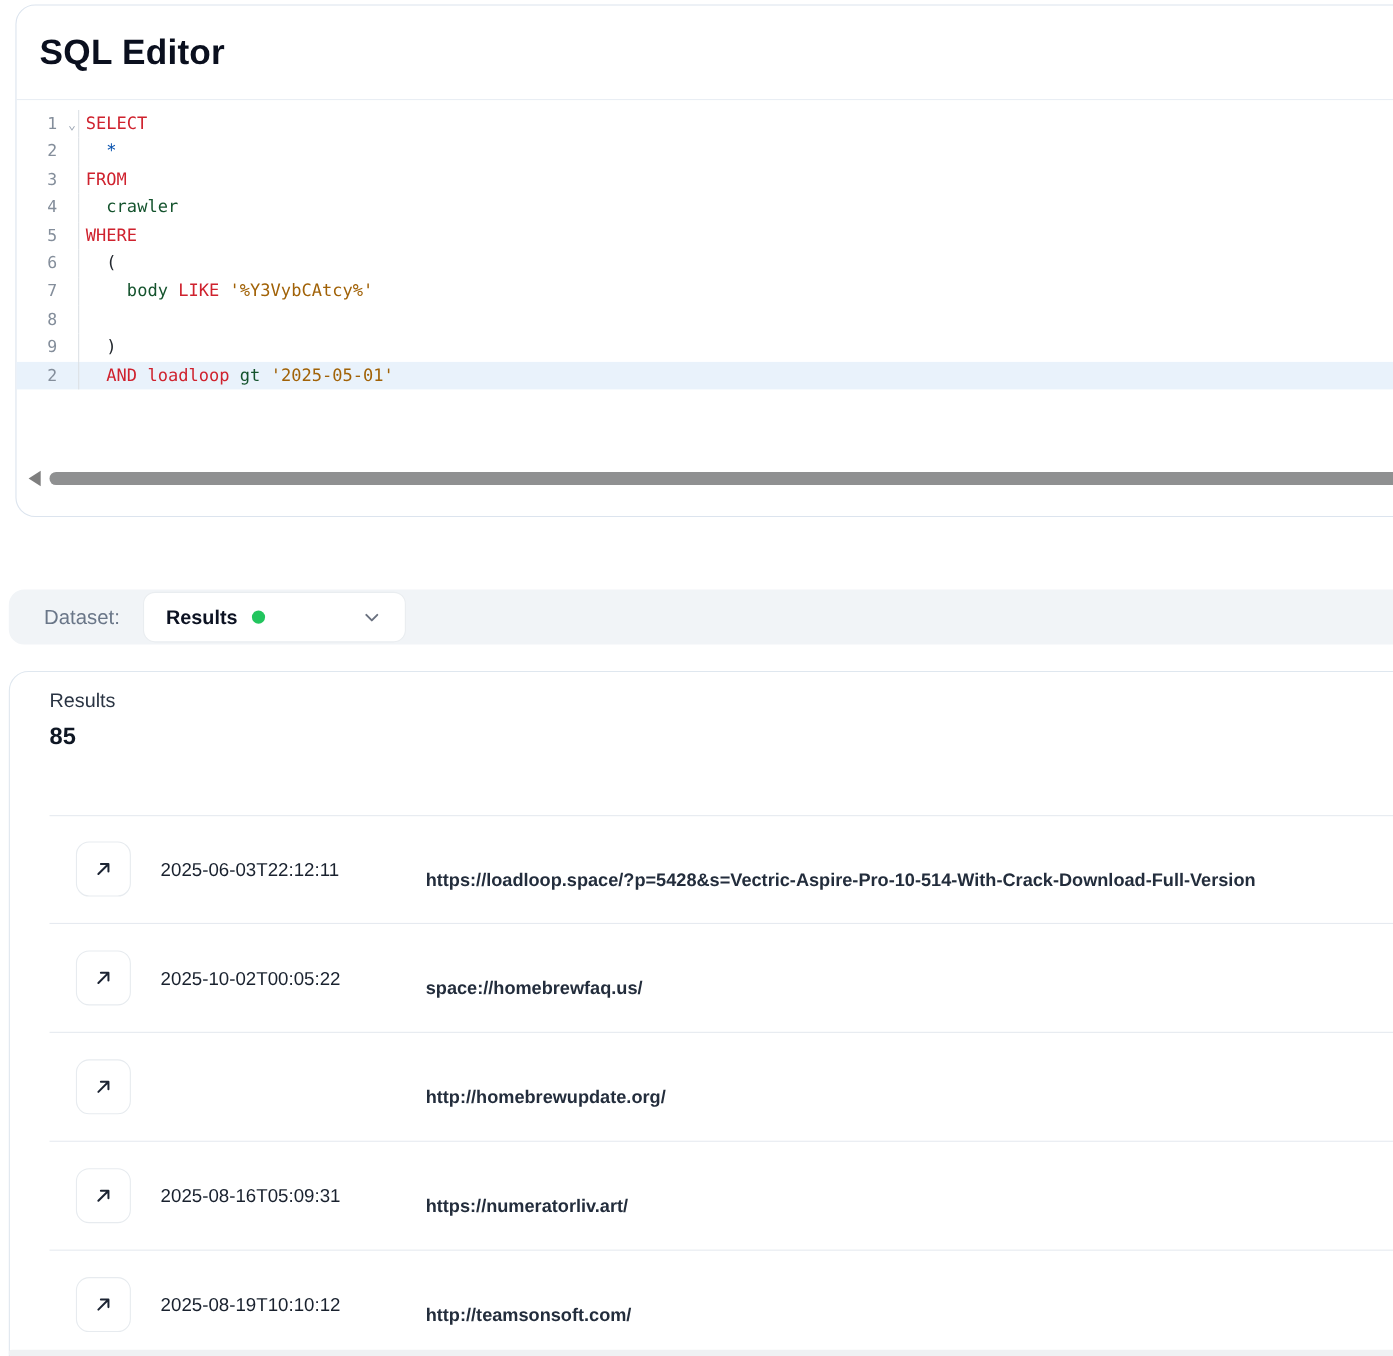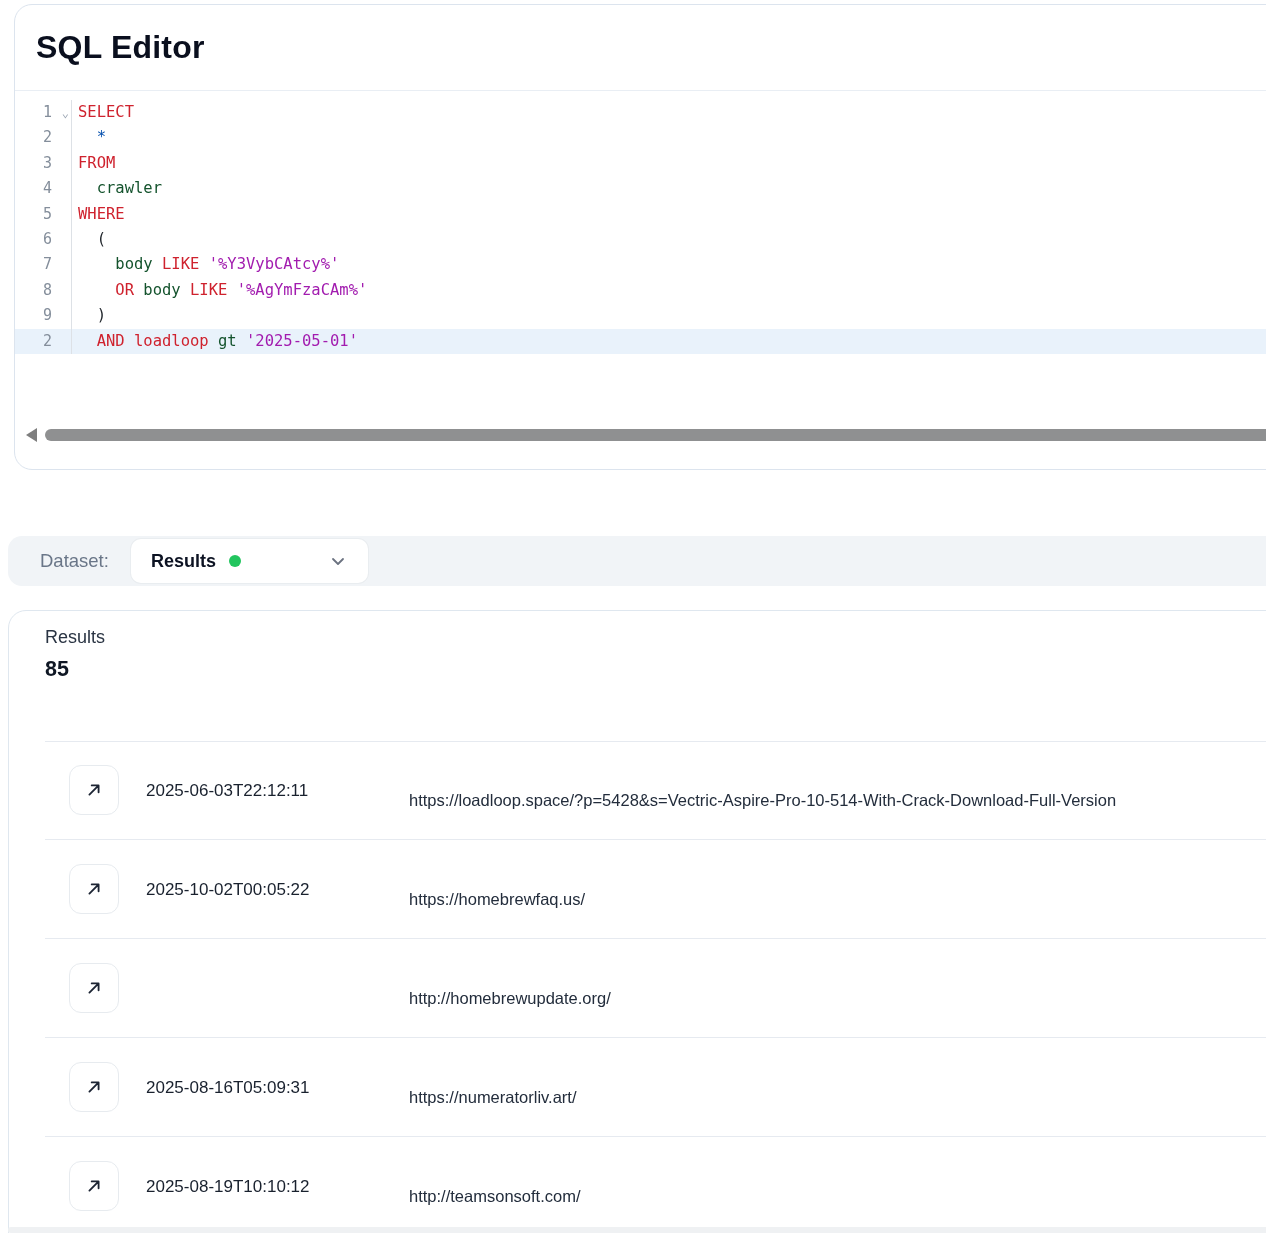--- a/index.html
+++ b/index.html
@@ -17,21 +17,21 @@
   .code-line { display:flex; height:25.4px; line-height:25.4px;
                font-family:"DejaVu Sans Mono", monospace; font-size:15.5px; }
   .code-line.active { background:#e9f2fb; }
   .gutter { position:relative; flex:0 0 57px; border-right:1px solid #dde1e6;
             text-align:right; padding-right:19px; color:#848e9b; font-size:15px; }
   .fold { position:absolute; right:2px; top:1px; font-size:12px; color:#9aa4b2; cursor:pointer; }
   .code-text { padding-left:6px; white-space:pre; color:#24292f; }
   .tok-kw  { color:#cf222e; }
   .tok-id  { color:#14532d; }
   .tok-op  { color:#0550ae; }
-  .tok-str { color:#a21caf; }
+  .tok-str { color:#a16207; }
   .tok-p   { color:#24292f; }
 
   .h-scrollbar { position:absolute; left:0; right:0; top:424px; height:12px; }
   .scroll-left-btn { position:absolute; left:11px; top:-1px; width:0; height:0;
       border-top:7px solid transparent; border-bottom:7px solid transparent;
       border-right:11px solid #7e7e7e; cursor:pointer; }
   .scroll-thumb { position:absolute; left:30px; right:0; top:0; height:12px;
       background:#8f9091; border-radius:7px; cursor:grab; }
 
   
@@ -53,23 +53,23 @@
   .results-count { font-size:21.5px; font-weight:700; color:#0f1724; margin-top:9px; }
   .head-divider { position:absolute; left:36px; right:0; top:130px; height:1px; background:#e6eaf0; }
 
   .result-row { position:relative; height:99px; }
   .result-row .row-divider { position:absolute; left:36px; right:0; bottom:0; height:1px; background:#e6eaf0; }
   .open-btn { position:absolute; left:60px; top:24px; width:50px; height:50px;
               background:#fff; border:1px solid #e7ebef; border-radius:12px;
               display:flex; align-items:center; justify-content:center; cursor:pointer; }
   .row-ts  { position:absolute; left:137px; top:0; width:241px; height:99px;
              display:flex; align-items:center; font-size:17px; color:#19212e; }
-  .row-url { position:absolute; left:400px; right:30px; top:0; height:119px;
+  .row-url { position:absolute; left:378px; right:30px; top:0; height:119px;
              display:flex; align-items:center; font-size:16.5px; color:#232d3c;
-             white-space:nowrap; overflow:hidden; }
+             white-space:nowrap; overflow:hidden;font-weight:bold; }
 
   .bottom-track { position:absolute; left:8px; top:1227px; right:-30px; height:6px;
                   background:#eff1f3; border-radius:3px; }
 </style>
 </head>
 <body>
 
 <div class="editor-card">
   <div class="editor-header">
     <div class="editor-title">SQL Editor</div>
@@ -99,21 +99,20 @@
       <div class="code-line">
         <div class="gutter">6</div>
         <div class="code-text">  <span class="tok-p">(</span></div>
       </div>
       <div class="code-line">
         <div class="gutter">7</div>
         <div class="code-text">    <span class="tok-id">body</span> <span class="tok-kw">LIKE</span> <span class="tok-str">'%Y3VybCAtcy%'</span></div>
       </div>
       <div class="code-line">
         <div class="gutter">8</div>
-        <div class="code-text">    <span class="tok-kw">OR</span> <span class="tok-id">body</span> <span class="tok-kw">LIKE</span> <span class="tok-str">'%AgYmFzaCAm%'</span></div>
       </div>
       <div class="code-line">
         <div class="gutter">9</div>
         <div class="code-text">  <span class="tok-p">)</span></div>
       </div>
       <div class="code-line active">
         <div class="gutter">2</div>
         <div class="code-text">  <span class="tok-kw">AND</span> <span class="tok-kw">loadloop</span> <span class="tok-id">gt</span> <span class="tok-str">'2025-05-01'</span></div>
       </div>
     </div>
@@ -155,21 +154,21 @@
     <div class="row-divider"></div>
   </div>
 
   <div class="result-row">
     <button class="open-btn">
       <svg width="22" height="22" viewBox="0 0 24 24" fill="none">
         <path d="M7 17 L16.5 7.5 M9.5 7 H17 V14.5" stroke="#1c2433" stroke-width="2" stroke-linecap="round" stroke-linejoin="round"></path>
       </svg>
     </button>
     <span class="row-ts">2025-10-02T00:05:22</span>
-    <span class="row-url">https://homebrewfaq.us/</span>
+    <span class="row-url">space://homebrewfaq.us/</span>
     <div class="row-divider"></div>
   </div>
 
   <div class="result-row">
     <button class="open-btn">
       <svg width="22" height="22" viewBox="0 0 24 24" fill="none">
         <path d="M7 17 L16.5 7.5 M9.5 7 H17 V14.5" stroke="#1c2433" stroke-width="2" stroke-linecap="round" stroke-linejoin="round"></path>
       </svg>
     </button>
     <span class="row-url">http://homebrewupdate.org/</span>

